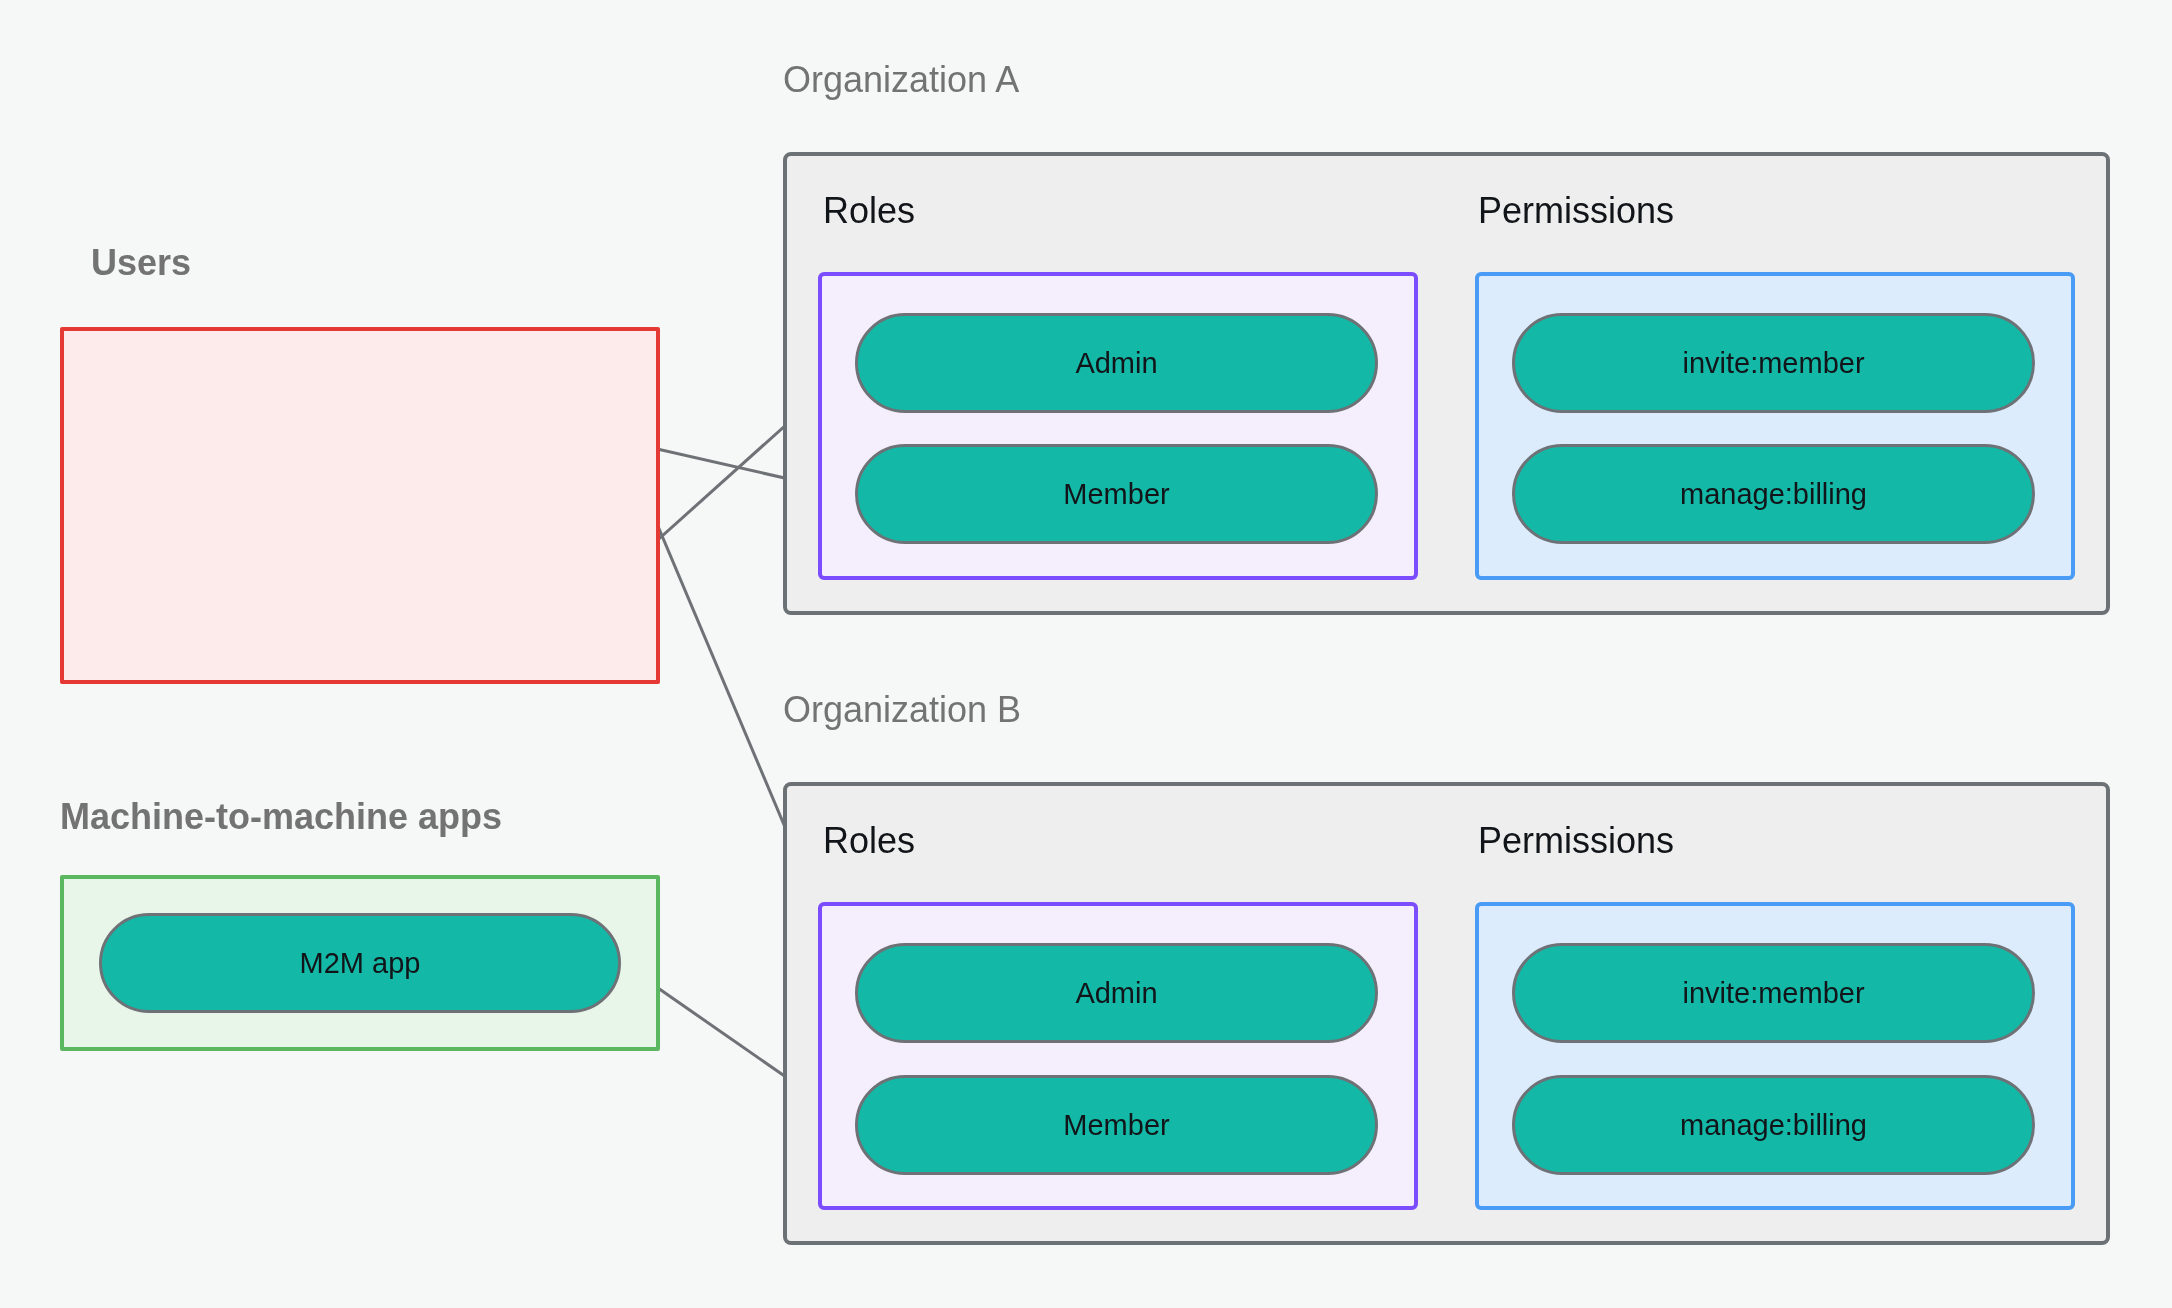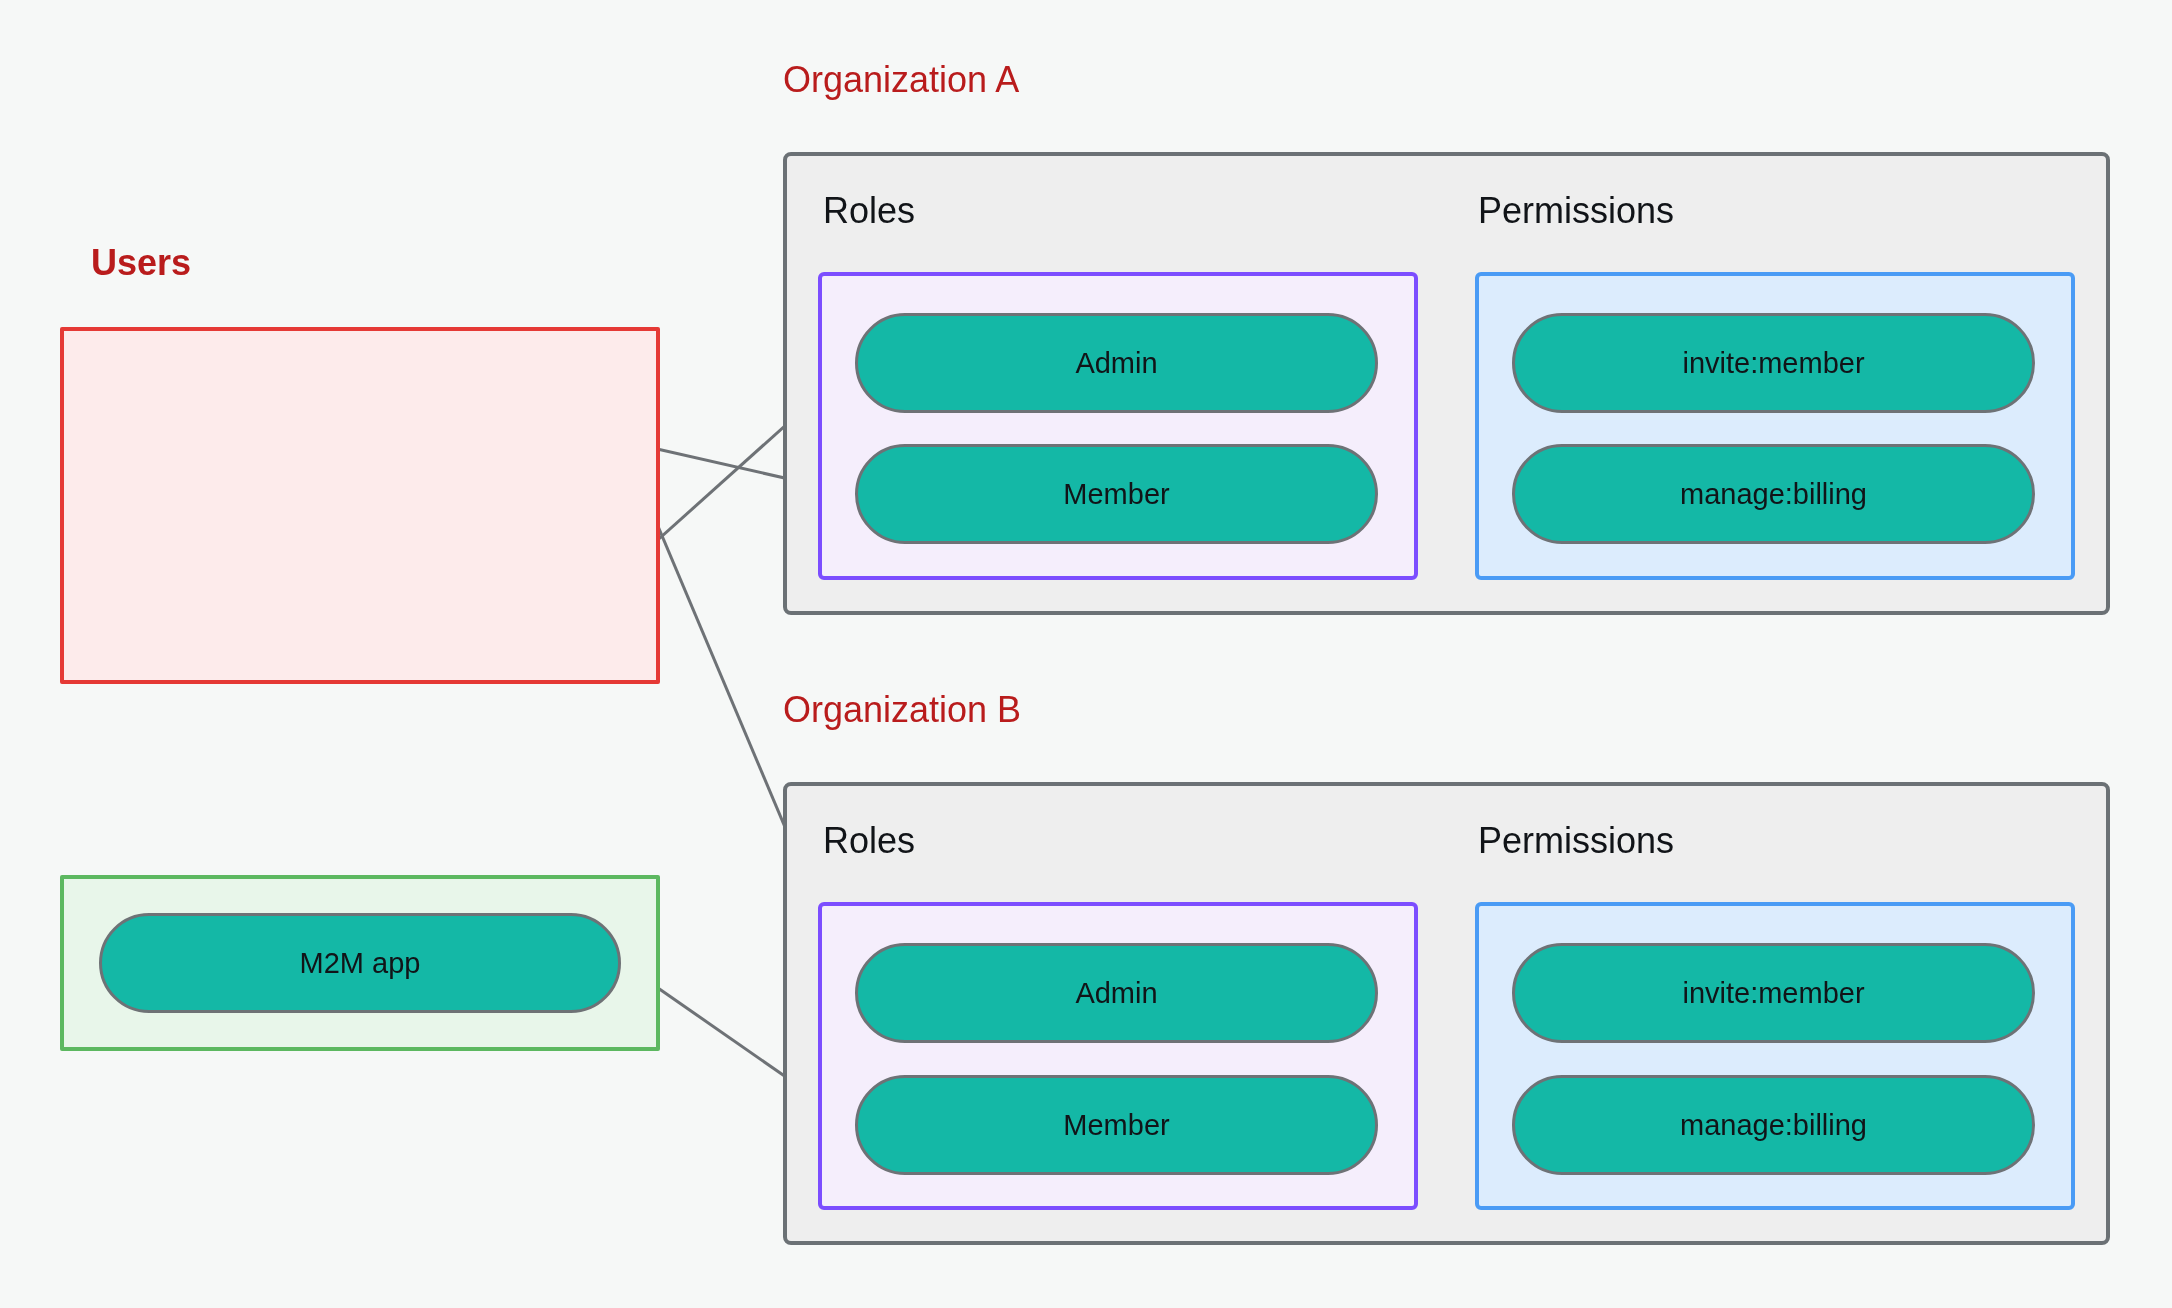--- a/index.html
+++ b/index.html
@@ -13,21 +13,21 @@
     height: 1308px;
     background: #f6f8f7;
     font-family: "Liberation Sans", sans-serif;
     overflow: hidden;
   }
 
   
   .caption {
     position: absolute;
     font-size: 36px;
-    color: #b91c1c;
+    color: #737373;
     white-space: nowrap;
     line-height: 1;
   }
   .caption.bold { font-weight: 700; }
   .caption.reg  { font-weight: 400; }
 
   
   .section-label {
     position: absolute;
     font-size: 36px;
@@ -114,20 +114,21 @@
     <circle class="edge-dot" cx="1512" cy="993" r="11"></circle>
     <circle class="edge-dot" cx="1512" cy="1125" r="11"></circle>
   </svg>
 
   <div class="caption bold" style="left:60px; top:245px;margin-left:31px;">Users</div>
 
   <div class="box box-users" style="left:60px; top:327px; width:600px; height:357px;"></div>
 
 
 
+  <div class="caption bold" style="left:60px; top:799px;">Machine-to-machine apps</div>
 
   <div class="box box-m2m" style="left:60px; top:875px; width:600px; height:176px;"></div>
 
   <div class="pill" style="left:99px; top:913px; width:522px; height:100px;">M2M app</div>
 
   <div class="caption reg" style="left:783px; top:62px;">Organization A</div>
 
   <div class="box box-org" style="left:783px; top:152px; width:1327px; height:463px;"></div>
 
   <div class="section-label" style="left:823px; top:193px;">Roles</div>

